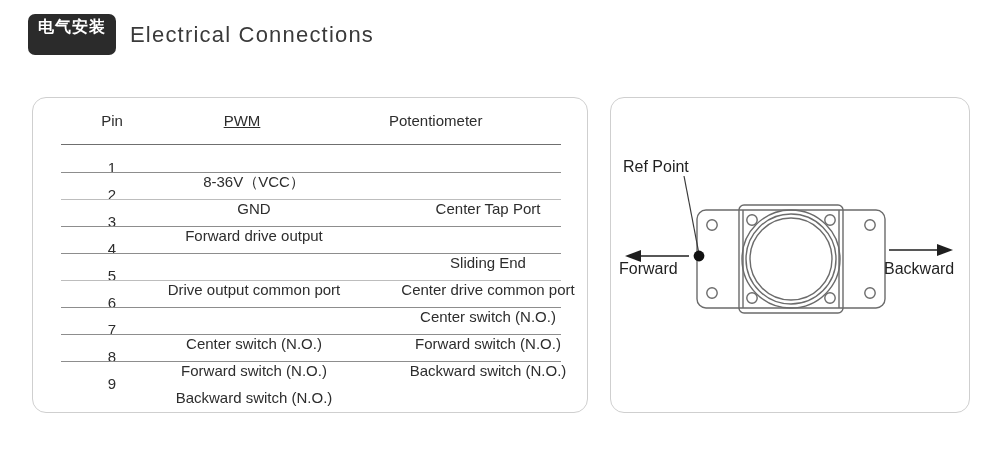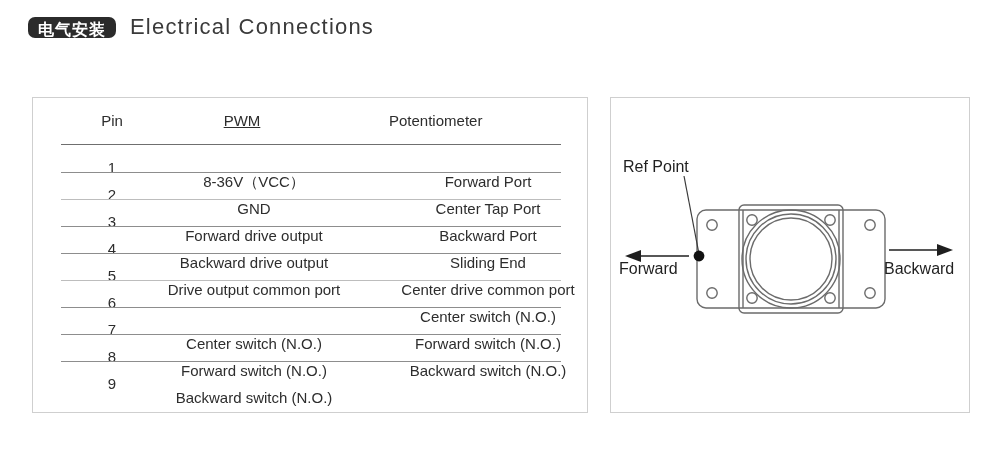--- a/index.html
+++ b/index.html
@@ -8,40 +8,40 @@
     background:#ffffff;
     font-family:"Liberation Sans","DejaVu Sans",sans-serif;
     overflow:hidden;position:relative;
   }
 
   
   .header{position:absolute;left:28px;top:14px;display:flex;align-items:center;}
   .badge{
     background:#2b2b2b;color:#ffffff;
     border-radius:7px;
-    padding:5px 10px 0 10px;
+    padding:5px 10px 20px 10px;
     font-size:16px;font-weight:bold;
     letter-spacing:1px;
     font-family:"DejaVu Sans",sans-serif;
     line-height:1;
   }
   .page-title{
     margin-left:14px;
     font-size:22px;
     color:#3a3a3a;
     letter-spacing:1.2px;
     font-weight:400;
     white-space:nowrap;
   }
 
   
   .panel{
     position:absolute;
     border:1px solid #cfcfcf;
-    border-radius:0;
+    border-radius:14px;
     box-sizing:border-box;
     background:#fff;
   }
   #table-panel{left:32px;top:97px;width:556px;height:316px;}
   #diagram-panel{left:610px;top:97px;width:360px;height:316px;}
 
   
   .tbl{position:absolute;left:0;top:0;width:100%;height:100%;}
   .hdr{position:absolute;top:14px;left:0;width:100%;height:26px;}
   .hdr span{position:absolute;font-size:15px;color:#2d2d2d;white-space:nowrap;}
@@ -93,41 +93,38 @@
       <span class="h-pin">Pin</span>
       <span class="h-pwm">PWM</span>
       <span class="h-pot">Potentiometer</span>
     </div>
     <div class="hdr-rule"></div>
 
     <div class="row" style="top:66px">
       <span class="pin">1</span>
       <div class="rule"></div>
       <span class="pwm">8-36V（VCC）</span>
-      <span class="pot">Forward Port</span>
     </div>
 
     <div class="row alt" style="top:93px">
       <span class="pin">2</span>
       <div class="rule"></div>
       <span class="pwm">GND</span>
       <span class="pot">Center Tap Port</span>
     </div>
 
     <div class="row" style="top:120px">
       <span class="pin">3</span>
       <div class="rule"></div>
       <span class="pwm">Forward drive output</span>
-      <span class="pot">Backward Port</span>
     </div>
 
     <div class="row" style="top:147px">
       <span class="pin">4</span>
       <div class="rule"></div>
-      <span class="pwm">Backward drive output</span>
       <span class="pot">Sliding End</span>
     </div>
 
     <div class="row alt" style="top:174px">
       <span class="pin">5</span>
       <div class="rule"></div>
       <span class="pwm">Drive output common port</span>
       <span class="pot">Center drive common port</span>
     </div>
 

